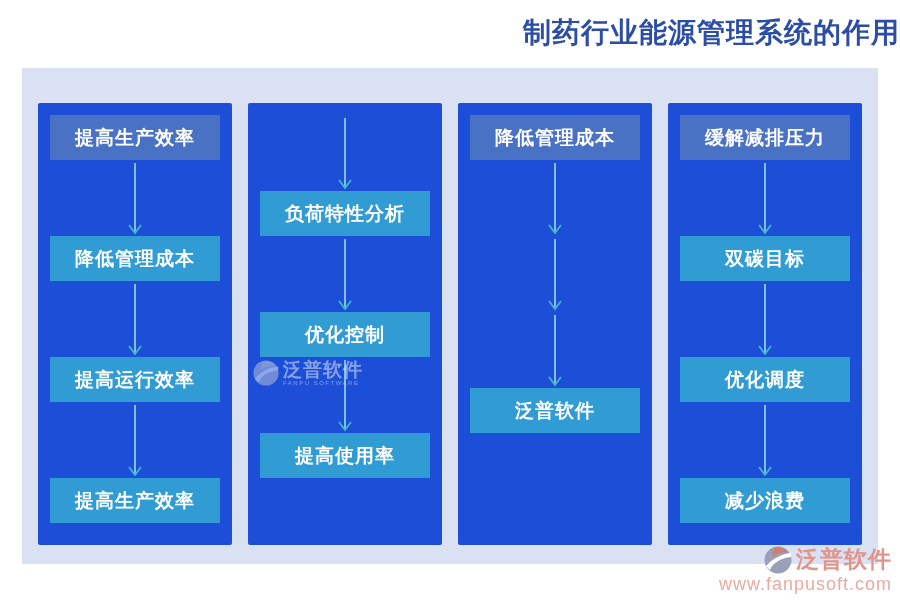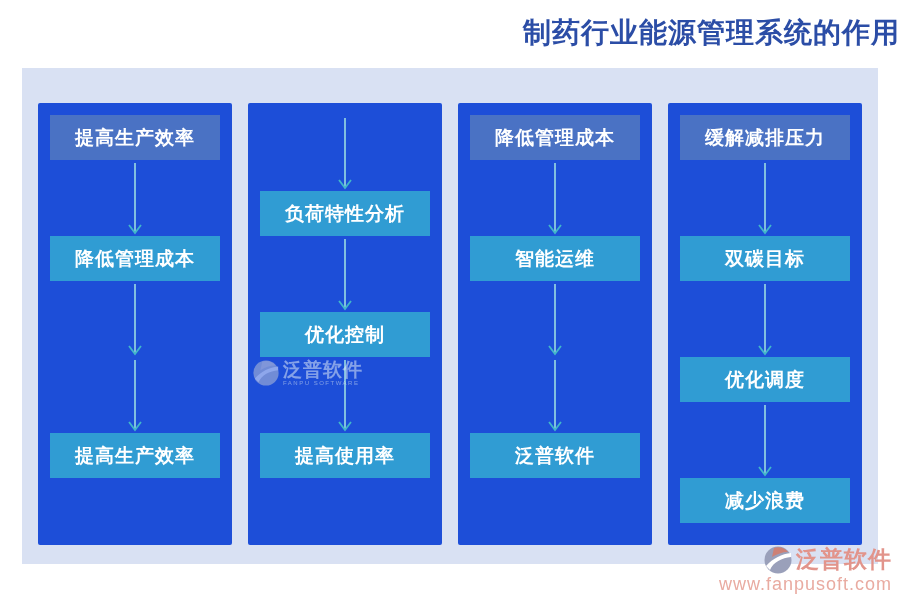--- a/index.html
+++ b/index.html
@@ -68,20 +68,21 @@
       <div class="box primary">提高生产效率</div>
       <svg class="arrow" viewBox="0 0 22 76">
         <line x1="11" y1="3" x2="11" y2="72" stroke="#9bdbe3" stroke-width="1.6"></line>
         <polyline points="5,65 11,73 17,65" fill="none" stroke="#41b7c9" stroke-width="1.8"></polyline>
       </svg>
       <div class="box">降低管理成本</div>
       <svg class="arrow" viewBox="0 0 22 76">
         <line x1="11" y1="3" x2="11" y2="72" stroke="#9bdbe3" stroke-width="1.6"></line>
         <polyline points="5,65 11,73 17,65" fill="none" stroke="#41b7c9" stroke-width="1.8"></polyline>
       </svg>
+      <div class="box">提高运行效率</div>
       <svg class="arrow" viewBox="0 0 22 76">
         <line x1="11" y1="3" x2="11" y2="72" stroke="#9bdbe3" stroke-width="1.6"></line>
         <polyline points="5,65 11,73 17,65" fill="none" stroke="#41b7c9" stroke-width="1.8"></polyline>
       </svg>
       <div class="box">提高生产效率</div>
     </div>
 
     <div class="column">
       <svg class="arrow" viewBox="0 0 22 76">
         <line x1="11" y1="3" x2="11" y2="72" stroke="#9bdbe3" stroke-width="1.6"></line>
@@ -111,21 +112,20 @@
         </div>
       </div>
     </div>
 
     <div class="column">
       <div class="box primary">降低管理成本</div>
       <svg class="arrow" viewBox="0 0 22 76">
         <line x1="11" y1="3" x2="11" y2="72" stroke="#9bdbe3" stroke-width="1.6"></line>
         <polyline points="5,65 11,73 17,65" fill="none" stroke="#41b7c9" stroke-width="1.8"></polyline>
       </svg>
-      <div class="box">智能运维</div>
       <svg class="arrow" viewBox="0 0 22 76">
         <line x1="11" y1="3" x2="11" y2="72" stroke="#9bdbe3" stroke-width="1.6"></line>
         <polyline points="5,65 11,73 17,65" fill="none" stroke="#41b7c9" stroke-width="1.8"></polyline>
       </svg>
       <svg class="arrow" viewBox="0 0 22 76">
         <line x1="11" y1="3" x2="11" y2="72" stroke="#9bdbe3" stroke-width="1.6"></line>
         <polyline points="5,65 11,73 17,65" fill="none" stroke="#41b7c9" stroke-width="1.8"></polyline>
       </svg>
       <div class="box">泛普软件</div>
     </div>

